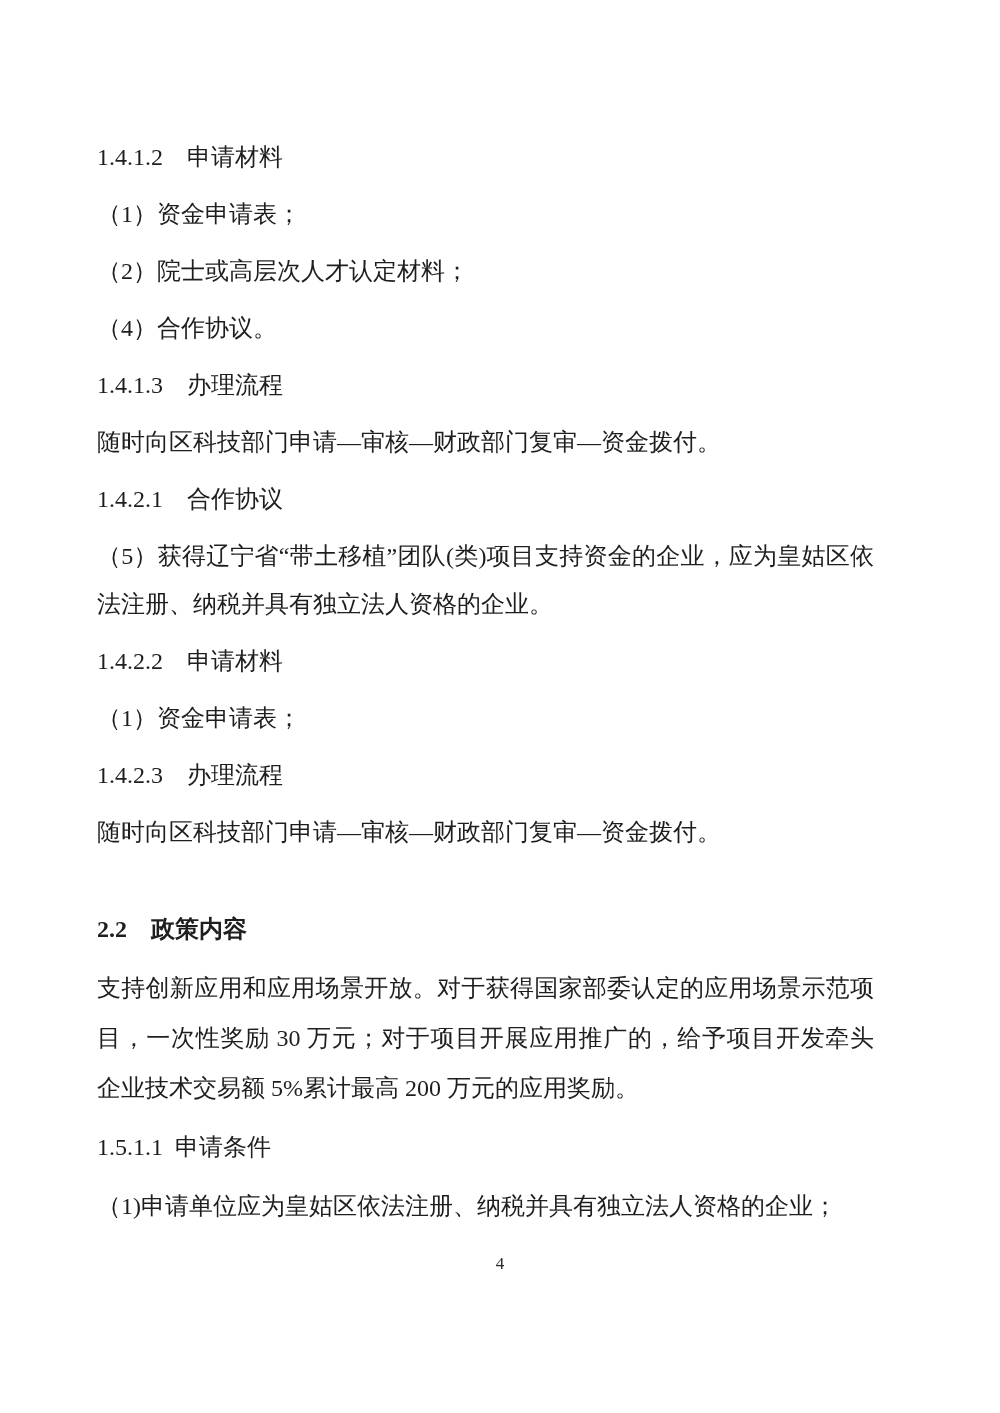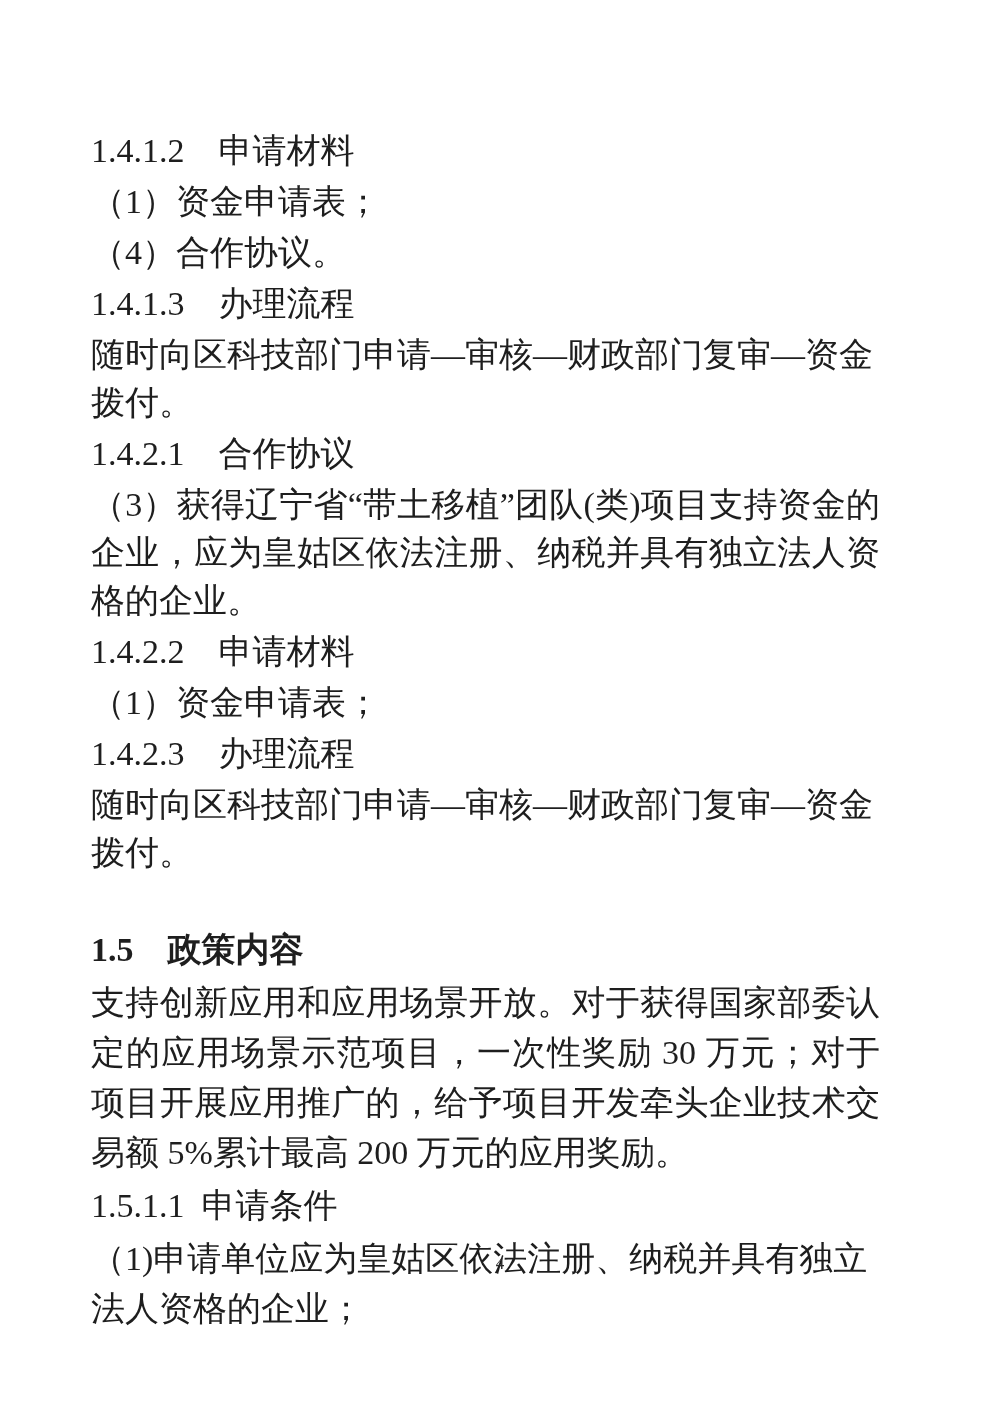--- a/index.html
+++ b/index.html
@@ -16,22 +16,22 @@
     font-family: "Liberation Serif", "DejaVu Serif", serif;
     color: #1e1e1e;
   }
   .content {
     position: absolute;
     left: 88px;
     top: 124px;
     width: 795px;
   }
   .content p {
-    margin: 3px;
-    font-size: 34px;
+    margin: 9px;
+    font-size: 24px;
     line-height: 48px;
     font-weight: normal;
   }
   p.h {
     white-space: pre-wrap;
   }
   p.wrap {
     text-align: justify;
     text-justify: inter-character;
   }
@@ -57,37 +57,38 @@
 </style>
 </head>
 <body>
 
 <div class="page">
   <div class="content">
 
     <div class="section-a">
       <p class="h">1.4.1.2　申请材料</p>
       <p class="li">（1）资金申请表；</p>
+      <p class="li">（2）院士或高层次人才认定材料；</p>
       <p class="li">（4）合作协议。</p>
 
       <p class="h">1.4.1.3　办理流程</p>
       <p>随时向区科技部门申请—审核—财政部门复审—资金拨付。</p>
 
       <p class="h">1.4.2.1　合作协议</p>
-      <p class="wrap">（3）获得辽宁省“带土移植”团队(类)项目支持资金的企业，应为皇姑区依法注册、纳税并具有独立法人资格的企业。</p>
+      <p class="wrap">（5）获得辽宁省“带土移植”团队(类)项目支持资金的企业，应为皇姑区依法注册、纳税并具有独立法人资格的企业。</p>
 
       <p class="h">1.4.2.2　申请材料</p>
       <p class="li">（1）资金申请表；</p>
 
       <p class="h">1.4.2.3　办理流程</p>
       <p>随时向区科技部门申请—审核—财政部门复审—资金拨付。</p>
     </div>
 
     <div class="section-b">
-      <p class="sech">1.5　政策内容</p>
+      <p class="sech">2.2　政策内容</p>
       <p class="wrap">支持创新应用和应用场景开放。对于获得国家部委认定的应用场景示范项目，一次性奖励 30 万元；对于项目开展应用推广的，给予项目开发牵头企业技术交易额 5%累计最高 200 万元的应用奖励。</p>
       <p class="h">1.5.1.1  申请条件</p>
       <p class="li">（1)申请单位应为皇姑区依法注册、纳税并具有独立法人资格的企业；</p>
     </div>
 
   </div>
 
   <div class="footer">
     <span class="pagenum">4</span>
   </div>

